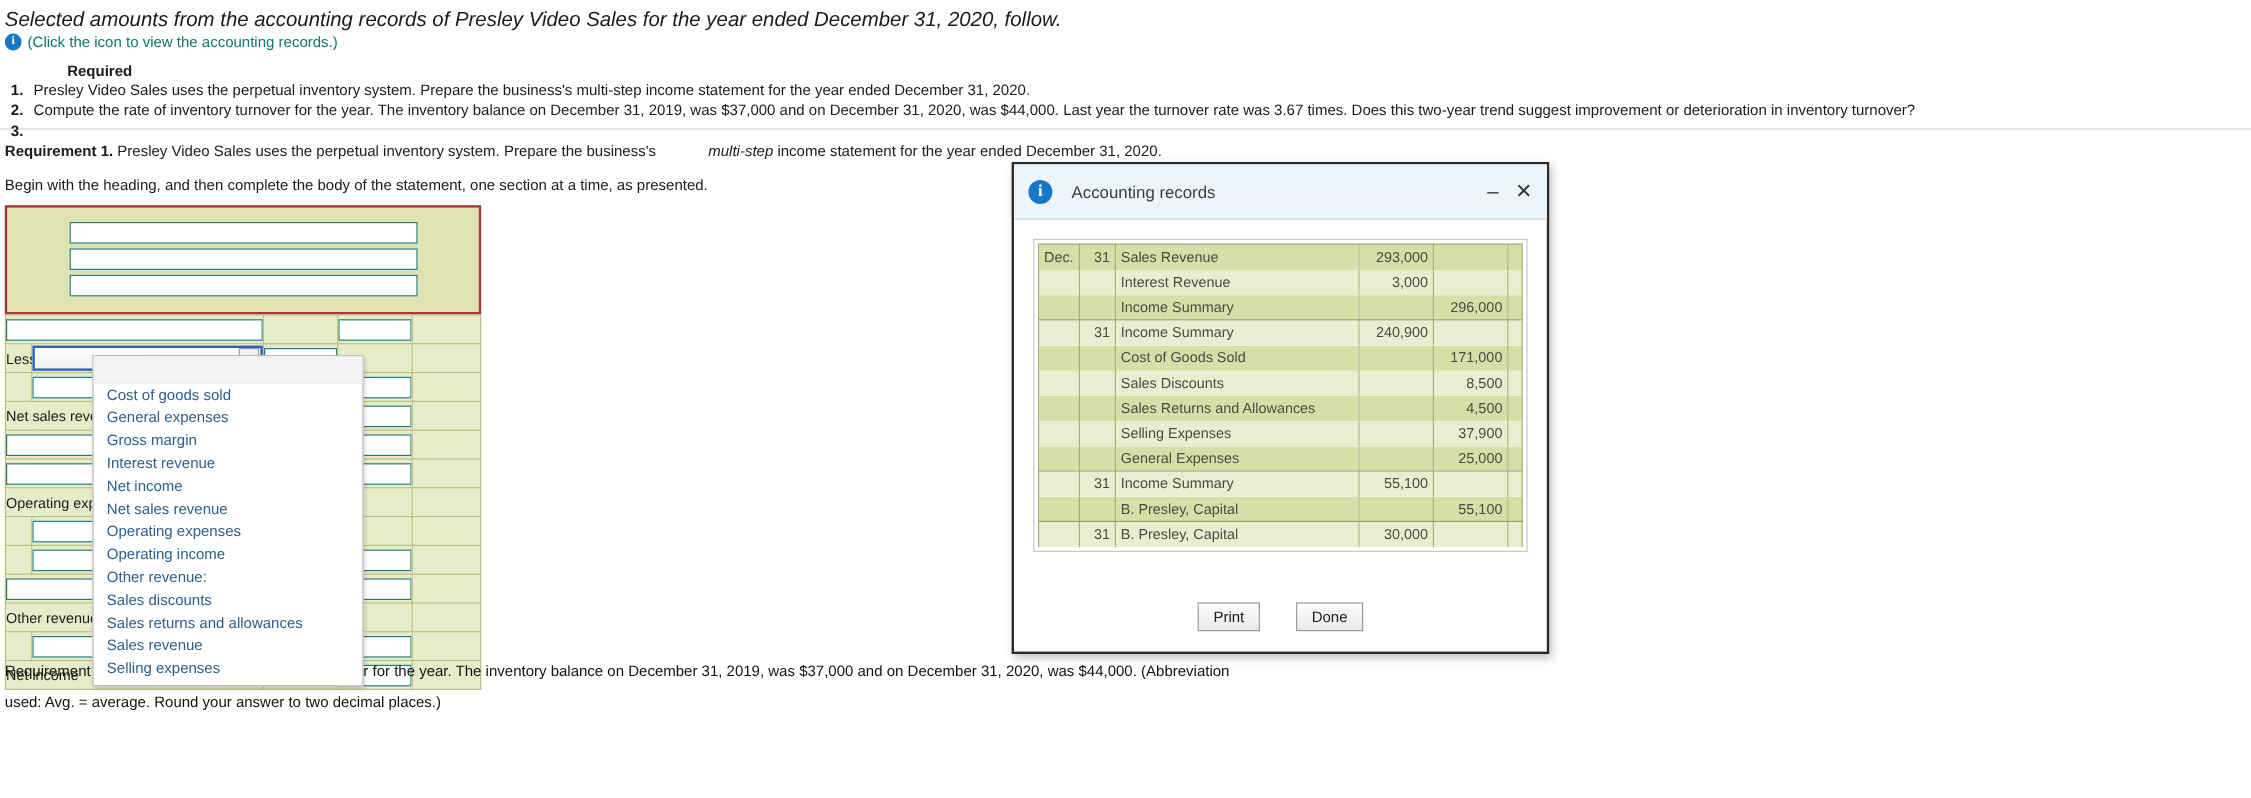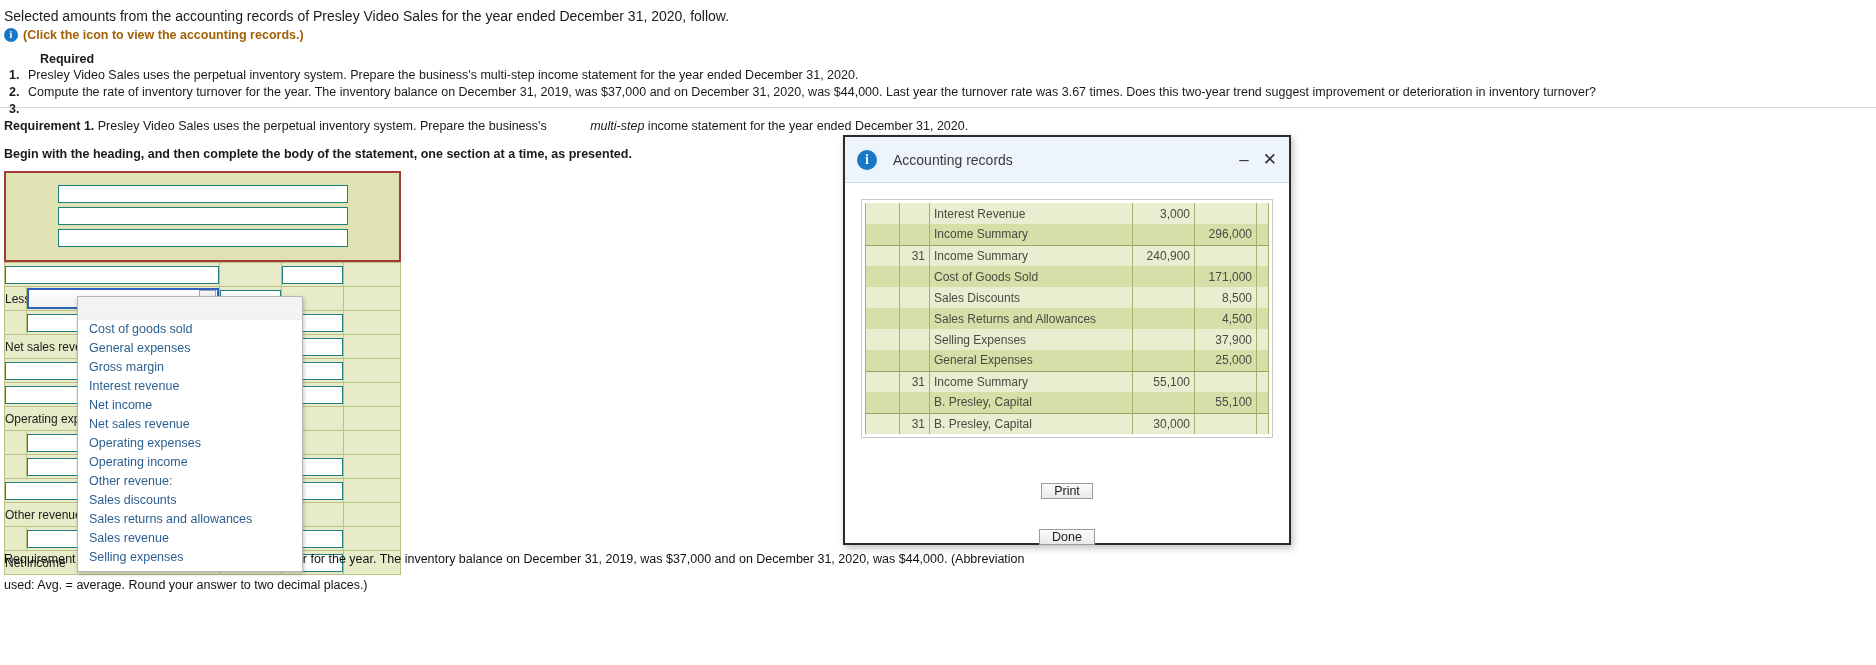--- a/index.html
+++ b/index.html
@@ -7,46 +7,46 @@
   body {
     width: 1876px; height: 665px;
     background: #ffffff;
     font-family: "Liberation Sans", sans-serif;
     font-size: 12.5px;
     color: #1a1a1a;
     overflow: hidden;
     position: relative;
   }
   .intro { padding: 8px 0 0 4px; }
-  .intro-line { font-size: 14px; line-height: 17px; }
+  .intro-line { font-size: 17px; line-height: 17px; font-style: italic; }
   .icon-row { display:flex; align-items:center; gap:5px; margin-top:3px; }
   .info-icon {
     width:14px; height:14px; border-radius:50%;
     background:#1878c8; color:#fff; font-weight:bold;
     font-size:10px; line-height:14px; text-align:center;
     font-family:"Liberation Serif", serif; flex:none;
   }
-  .green-link { color:#a16207; font-weight:bold; font-size:12.5px; }
-
-  .req-head { font-weight:bold; font-size:12.5px; margin:10px 0 1px 4px;padding-left:36px; }
+  .green-link { color:#0f766e; font-weight:normal; font-size:12.5px; }
+
+  .req-head { font-weight:bold; font-size:12.5px; margin:10px 0 1px 20px;padding-left:36px; }
   ol.req-list { margin:0; padding:0; list-style:none; }
   ol.req-list li {
     font-size:12.5px; line-height:17px;
     padding-left:28px; position:relative;
   }
   ol.req-list li .num {
     position:absolute; left:9px; font-weight:bold;
   }
 
   .hr { border-top:1px solid #d8d8d8; margin:6px 0 0 0; }
 
   .req1 { margin:11px 0 0 4px; font-size:12.5px; }
   .req1 b { font-weight:bold;margin-top:36px; }
   .req1 i { font-style:italic;margin-left:40px; }
-  .begin { margin:14px 0 0 4px; font-size:12.5px;font-weight:bold; }
+  .begin { margin:14px 0 0 4px; font-size:12.5px; }
 
   
   .sheet { position:relative; margin:10px 0 0 4px; width:397px; }
 
   .heading-block {
     border:2px solid #a33b3b;
     background:#dfe3b4;
     padding:8px 0 9px 0;
   }
   .heading-block .hrow { display:flex; justify-content:center; margin:4px 0; }
@@ -173,21 +173,21 @@
   table.rec tr.grpstart td { border-top:1px solid #9aa266; }
   .c-mon { width:34px; }
   .c-day { width:30px; text-align:right; padding-right:6px; }
   .c-acct { width:auto; }
   .c-dr   { width:62px; text-align:right; }
   .c-cr   { width:62px; text-align:right; }
   .c-tail { width:12px; }
   .ind { padding-left:18px; }
 
   .modal-foot {
-    height:58px; display:flex; align-items:center; justify-content:center; gap:30px;flex-direction:column;
+    height:58px; display:flex; align-items:center; justify-content:center; gap:30px;
   }
   .mbtn {
     min-width:52px; height:24px;
     background:linear-gradient(#fbfbfb,#e9e9e9);
     border:1px solid #9b9b9b;
     font-size:12.5px; color:#1c1c1c;
     padding:0 12px; cursor:pointer;
   }
 </style>
 </head>
@@ -418,20 +418,28 @@
     <span class="modal-ctrls">
       <span class="mc">–</span>
       <span class="mc">✕</span>
     </span>
   </div>
 
   <div class="modal-body">
     <div class="recwrap">
       <table class="rec">
         <tbody>
+            <tr class="sA grpstart">
+              <td class="c-mon">Dec.</td>
+              <td class="c-day">31</td>
+              <td class="c-acct">Sales Revenue</td>
+              <td class="c-dr">293,000</td>
+              <td class="c-cr"></td>
+              <td class="c-tail"></td>
+            </tr>
             <tr class="sB">
               <td class="c-mon"></td>
               <td class="c-day"></td>
               <td class="c-acct">Interest Revenue</td>
               <td class="c-dr">3,000</td>
               <td class="c-cr"></td>
               <td class="c-tail"></td>
             </tr>
             <tr class="sA grpend">
               <td class="c-mon"></td>

